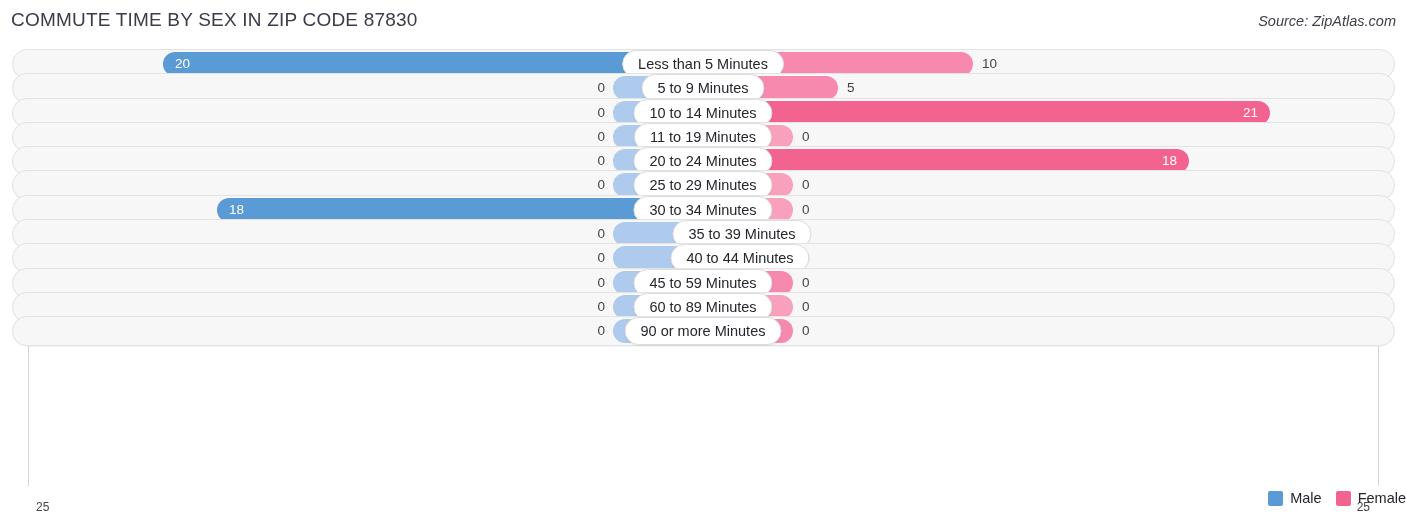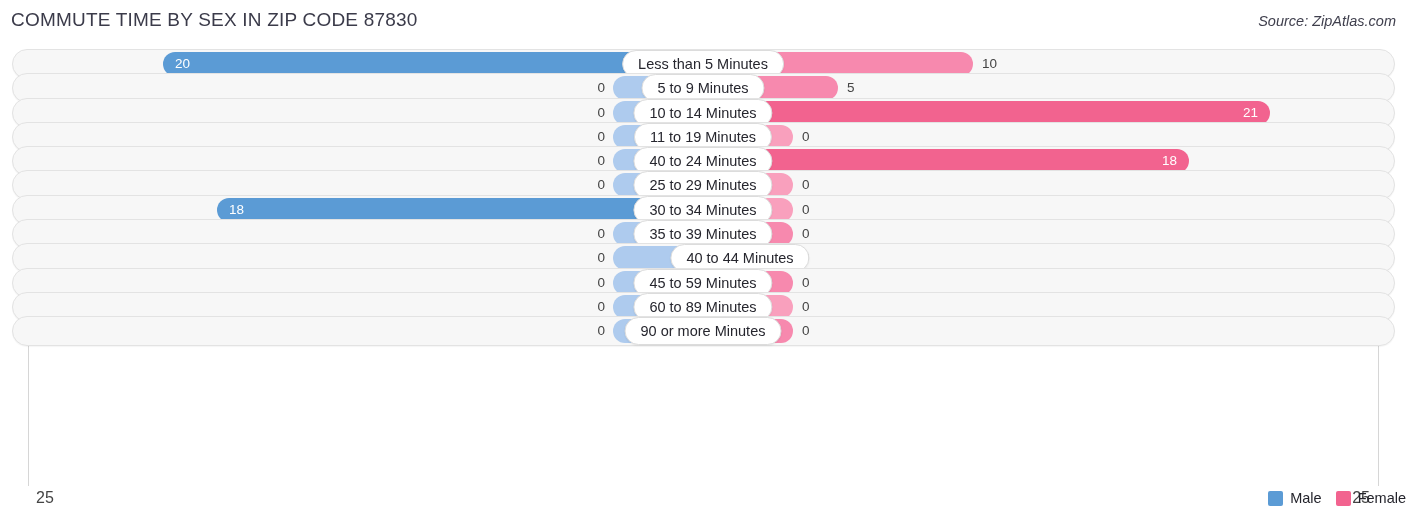--- a/index.html
+++ b/index.html
@@ -107,22 +107,22 @@
   }
 
   
   .footer {
     position: absolute;
     left: 0; top: 486px;
     width: 1406px; height: 37px;
   }
   .tick-label {
     position: absolute;
-    top: 3px;
-    font-size: 16px;
+    top: 14px;
+    font-size: 12px;
     color: #444;
   }
   .tick-label.left  { left: 36px; }
   .tick-label.right { right: 36px; }
 
   .legend {
     position: absolute;
     left: 0; right: 0; top: 4px;
     display: flex;
     justify-content: flex-end;
@@ -176,21 +176,21 @@
           <div class="bar female" style="left: 703px; width: 90px; background: rgb(249, 160, 189);"></div>
           <div class="bar-val" style="color: rgb(68, 68, 68); left: 802px;">0</div>
           <div class="cat-pill" style="left: 703px;">11 to 19 Minutes</div>
         </div>
         <div class="row">
           <div class="row-track"></div>
           <div class="bar male" style="left: 613px; width: 90px; background: rgb(174, 203, 238);"></div>
           <div class="bar-val" style="color: rgb(68, 68, 68); left: 589px; width: 16px; text-align: right;">0</div>
           <div class="bar female" style="left: 703px; width: 486px; background: rgb(242, 99, 143);"></div>
           <div class="bar-val inside-right" style="left: 703px; width: 486px; text-align: right;">18</div>
-          <div class="cat-pill" style="left: 703px;">40 to 24 Minutes</div>
+          <div class="cat-pill" style="left: 703px;">20 to 24 Minutes</div>
         </div>
         <div class="row">
           <div class="row-track"></div>
           <div class="bar male" style="left: 613px; width: 90px; background: rgb(174, 203, 238);"></div>
           <div class="bar-val" style="color: rgb(68, 68, 68); left: 589px; width: 16px; text-align: right;">0</div>
           <div class="bar female" style="left: 703px; width: 90px; background: rgb(249, 160, 189);"></div>
           <div class="bar-val" style="color: rgb(68, 68, 68); left: 802px;">0</div>
           <div class="cat-pill" style="left: 703px;">25 to 29 Minutes</div>
         </div>
         <div class="row">
@@ -200,21 +200,21 @@
           <div class="bar female" style="left: 703px; width: 90px; background: rgb(249, 160, 189);"></div>
           <div class="bar-val" style="color: rgb(68, 68, 68); left: 802px;">0</div>
           <div class="cat-pill" style="left: 703px;">30 to 34 Minutes</div>
         </div>
         <div class="row">
           <div class="row-track"></div>
           <div class="bar male" style="left: 613px; width: 90px; background: rgb(174, 203, 238);"></div>
           <div class="bar-val" style="color: rgb(68, 68, 68); left: 589px; width: 16px; text-align: right;">0</div>
           <div class="bar female" style="left: 703px; width: 90px; background: rgb(247, 137, 174);"></div>
           <div class="bar-val" style="color: rgb(68, 68, 68); left: 802px;">0</div>
-          <div class="cat-pill" style="left: 703px;">35 to 39 Minutes</div>
+          <div class="cat-pill" style="left: 742px;">35 to 39 Minutes</div>
         </div>
         <div class="row">
           <div class="row-track"></div>
           <div class="bar male" style="left: 613px; width: 90px; background: rgb(174, 203, 238);"></div>
           <div class="bar-val" style="color: rgb(68, 68, 68); left: 589px; width: 16px; text-align: right;">0</div>
           <div class="bar female" style="left: 703px; width: 90px; background: rgb(247, 137, 174);"></div>
           <div class="bar-val" style="color: rgb(68, 68, 68); left: 802px;">0</div>
           <div class="cat-pill" style="left: 740px; text-align: center;">40 to 44 Minutes</div>
         </div>
         <div class="row">

